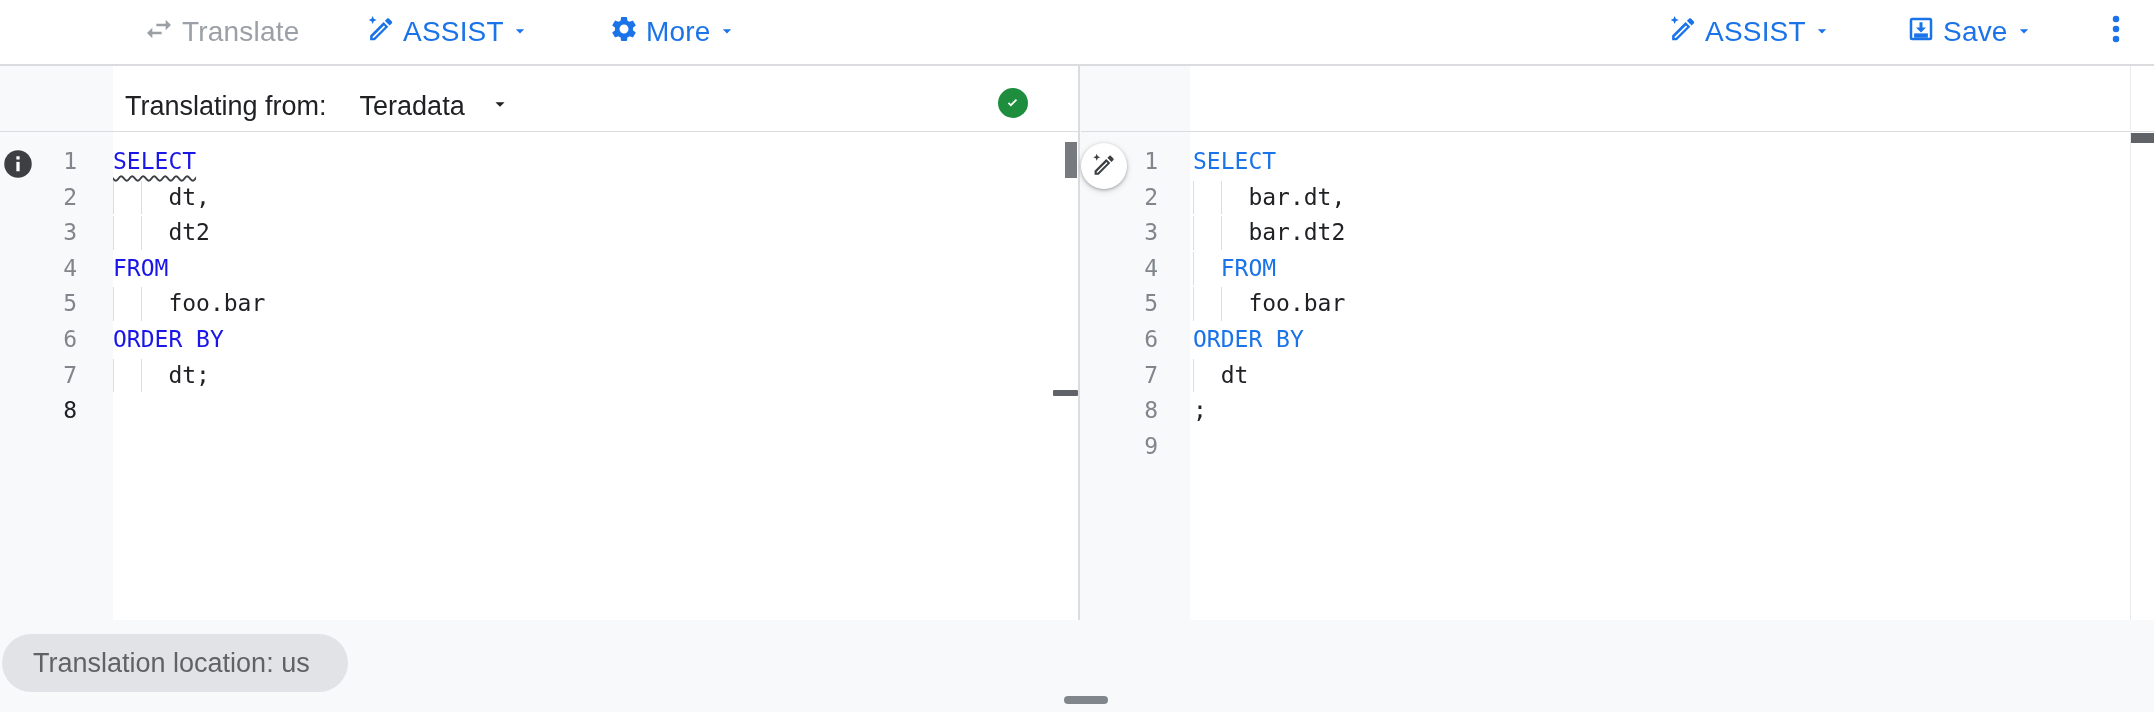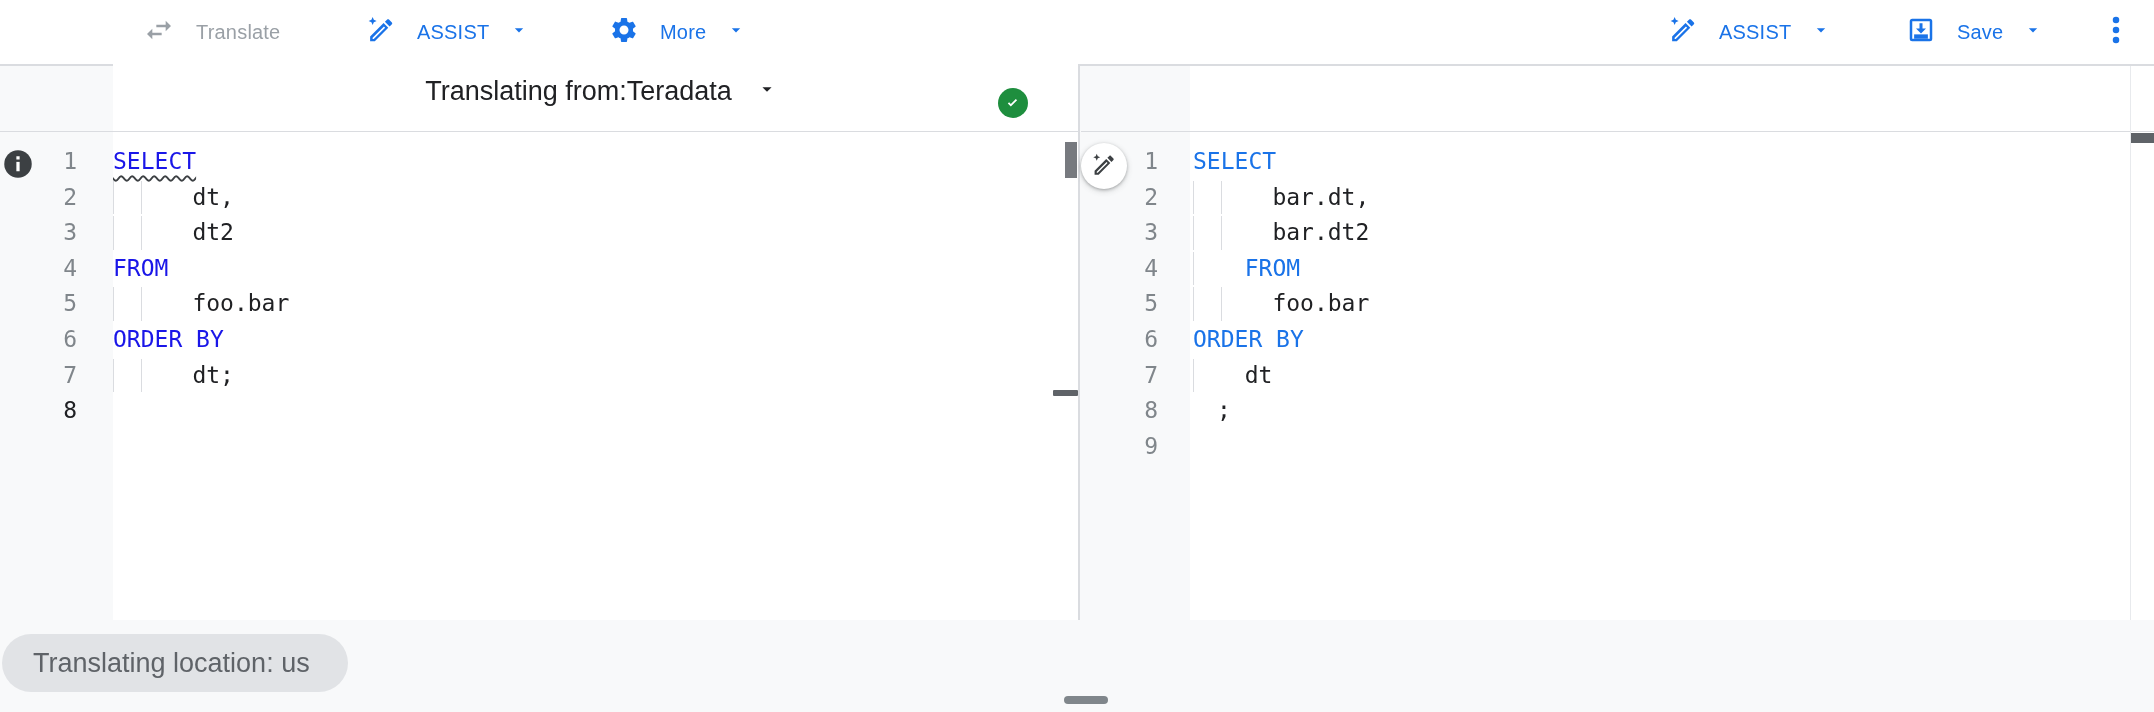--- a/index.html
+++ b/index.html
@@ -5,46 +5,46 @@
   * { margin:0; padding:0; box-sizing:border-box; }
   html,body { background:#fff; }
   .screen{
     position:relative; width:2154px; height:712px; overflow:hidden;
     font-family:"Liberation Sans", sans-serif; background:#fff;
   }
   
   .toolbar{ position:absolute; left:0; top:0; width:2154px; height:66px;
     background:#fff; border-bottom:2px solid #dadce0; }
   .tbtn{ position:absolute; top:0; height:64px; display:flex; align-items:center;
-    gap:21px; font-size:20px; font-weight:500; color:#1a73e8; cursor:pointer;
+    gap:7px; font-size:28px; font-weight:500; color:#1a73e8; cursor:pointer;
     background:none; border:none; font-family:inherit; letter-spacing:.2px; }
   .tbtn svg{ flex:0 0 auto; }
   .tbtn .caret{ margin-left:-1px; }
   .btn-translate{ left:143px; color:#9aa0a6; font-weight:400; }
   .btn-assist-left{ left:366px; }
   .btn-more{ left:609px; }
   .btn-run{ position:absolute; left:1193px; top:8px; width:138px; height:48px;
     background:#1a73e8; border:none; border-radius:9px; color:#fff; font-size:28px;
     font-weight:500; font-family:inherit; display:flex; align-items:center;
     justify-content:center; gap:10px; cursor:pointer; }
   .btn-assist-right{ left:1668px; }
   .btn-save{ left:1906px;justify-content:center; }
   .btn-kebab{ left:2096px; width:40px; justify-content:center; }
   
   .gutter-bg{ position:absolute; top:66px; height:554px; background:#f8f9fa; }
   .gutter-left{ left:0; width:113px; }
   .gutter-right{ left:1080px; width:110px; }
-  .panel-header{ position:absolute; top:58px; height:66px; background:#fff;
-    display:flex; align-items:center; font-size:27px; color:#202124;justify-content:center; }
+  .panel-header{ position:absolute; top:73px; height:66px; background:#fff;
+    display:flex; align-items:center; font-size:27px; color:#202124; }
   .header-left{ left:113px; width:965px; padding-left:12px; }
   .header-right{ left:1190px; width:940px; padding-left:6px; }
   .header-rule{ position:absolute; top:131px; height:1px; background:#dadce0; }
   .rule-l{ left:0; width:1078px; }
   .rule-r{ left:1081px; width:1073px; }
-  .dialect{ display:flex; align-items:center; gap:24px; 
+  .dialect{ display:flex; align-items:center; gap:24px; margin-left:33px;
     cursor:pointer; color:#202124; }
   .check-badge{ position:absolute; left:998px; top:88px; width:30px; height:30px;
     border-radius:50%; background:#1e8e3e; display:flex; align-items:center;
     justify-content:center; }
   .panel-divider{ position:absolute; left:1078px; top:66px; width:2px; height:554px;
     background:#dadce0; }
   .right-scroll-rule{ position:absolute; left:2130px; top:66px; width:1px;
     height:554px; background:#e8eaed; }
   
   .code-font{ font-family:"DejaVu Sans Mono", monospace; font-size:23px;
@@ -55,21 +55,21 @@
   .line-num{ height:35.6px; }
   .line-num.active{ color:#202124; }
   .code-lines{ position:absolute; top:144px; white-space:pre; color:#202124; }
   .lines-left{ left:113px; width:940px; }
   .lines-right{ left:1193px; width:930px; }
   .code-line{ position:relative; height:35.6px; }
   .indent-guide{ position:absolute; top:1px; bottom:1px; width:1px;
     background:#dadce0; }
   .tok-kw-left{ color:#1a16e8; }
   .tok-kw-right{ color:#1a73e8; }
-  .tok-id{ color:#202124;margin-left:24px; }
+  .tok-id{ color:#202124; }
   .squiggle{ text-decoration:underline; text-decoration-style:wavy;
     text-decoration-color:#3c4043; text-decoration-thickness:2px;
     text-underline-offset:6px; }
   .info-glyph{ position:absolute; left:3px; top:149px; width:30px; height:30px;
     cursor:pointer; }
   
   .vthumb-left{ position:absolute; left:1065px; top:142px; width:12px; height:36px;
     background:#5f6368; opacity:.85; cursor:pointer; }
   .ruler-dash-left{ position:absolute; left:1053px; top:390px; width:25px;
     height:6px; background:#5f6368; border-radius:1px; }
@@ -241,17 +241,17 @@
       <div class="line-num">6</div>
       <div class="line-num">7</div>
       <div class="line-num">8</div>
       <div class="line-num">9</div>
     </div>
   <div class="code-lines lines-right code-font" id="lines-right"><div class="code-line"><span class="tok-kw-right">SELECT</span></div><div class="code-line"><i class="indent-guide" style="left: 0px;"></i><i class="indent-guide" style="left: 27.7px;"></i><span class="tok-id">    bar.dt,</span></div><div class="code-line"><i class="indent-guide" style="left: 0px;"></i><i class="indent-guide" style="left: 27.7px;"></i><span class="tok-id">    bar.dt2</span></div><div class="code-line"><i class="indent-guide" style="left: 0px;"></i><span class="tok-id">  </span><span class="tok-kw-right">FROM</span></div><div class="code-line"><i class="indent-guide" style="left: 0px;"></i><i class="indent-guide" style="left: 27.7px;"></i><span class="tok-id">    foo.bar</span></div><div class="code-line"><span class="tok-kw-right">ORDER BY</span></div><div class="code-line"><i class="indent-guide" style="left: 0px;"></i><span class="tok-id">  dt</span></div><div class="code-line"><span class="tok-id">;</span></div><div class="code-line"></div></div>
   <div class="ruler-dash-right"></div>
 
   <div class="bottom-bar"></div>
   <div class="location-chip">
-    <span>Translating location: us</span>
+    <span>Translation location: us</span>
   </div>
   <div class="drag-handle"></div>
 
 </div>
 
 </body></html>

